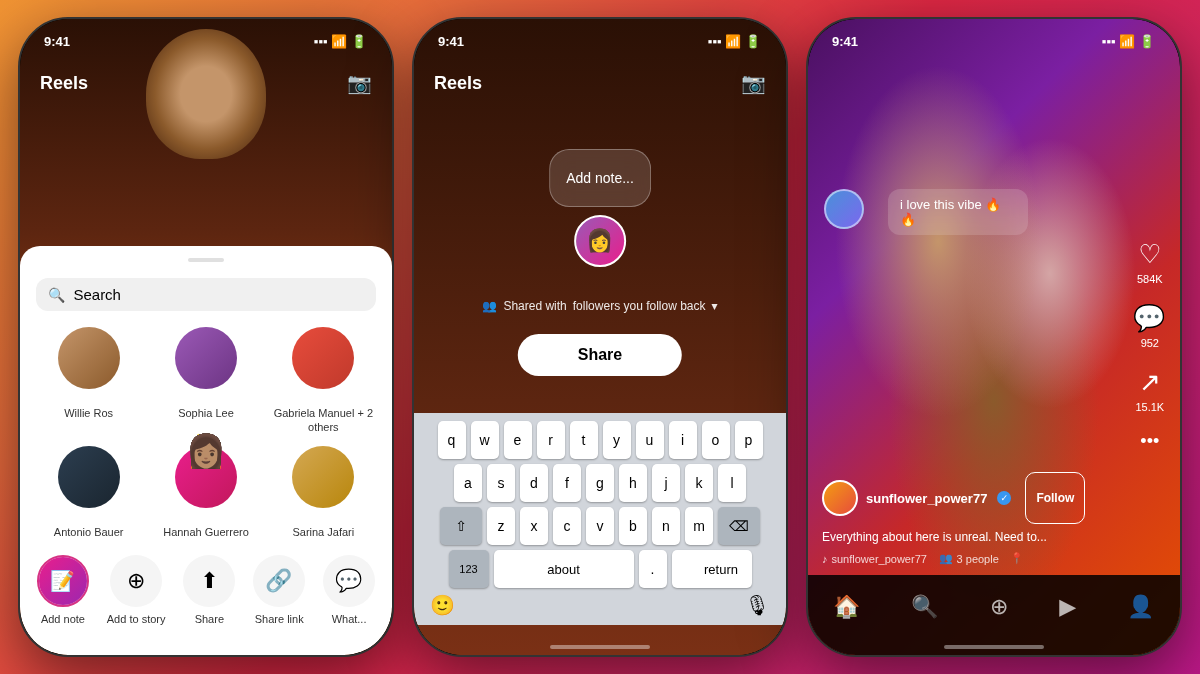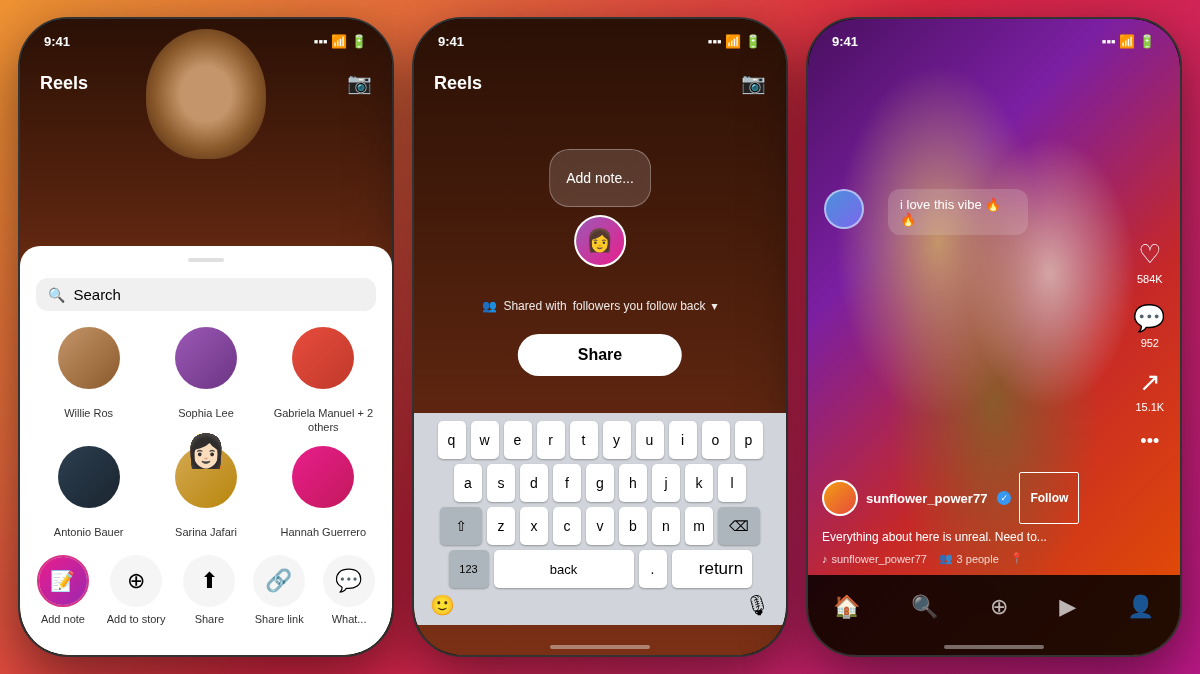--- a/index.html
+++ b/index.html
@@ -508,25 +508,26 @@
       color: #fff;
       font-size: 9px;
       text-align: center;
       line-height: 14px;
       margin-left: 2px;
     }
 
     .follow-btn {
       background: transparent;
       border: 1.5px solid #fff;
-      border-radius: 2px;
+      border-radius: 10px;
       color: #fff;
       font-size: 12px;
       font-weight: 700;
       padding: 18px 10px;
+      margin-left: 6px;
       cursor: pointer;
     }
 
     .caption-text {
       font-size: 12px;
       color: #fff;
       margin-bottom: 8px;
     }
 
     .meta-row {
@@ -700,26 +701,26 @@
         </div>
         <div class="contact-item">
           <div class="avatar avatar-3 face-3"></div>
           <span class="contact-name">Gabriela Manuel + 2 others</span>
         </div>
         <div class="contact-item">
           <div class="avatar avatar-4 face-4"></div>
           <span class="contact-name">Antonio Bauer</span>
         </div>
         <div class="contact-item">
+          <div class="avatar avatar-6 face-6"></div>
+          <span class="contact-name">Hannah Guerrero</span>
+        </div>
+        <div class="contact-item">
           <div class="avatar avatar-5 face-5"></div>
           <span class="contact-name">Sarina Jafari</span>
-        </div>
-        <div class="contact-item">
-          <div class="avatar avatar-6 face-6"></div>
-          <span class="contact-name">Hannah Guerrero</span>
         </div>
       </div>
 
       <div class="action-row">
         <div class="action-btn active-btn">
           <div class="action-icon">
             <div class="note-preview-img">📝</div>
           </div>
           <span class="action-label">Add note</span>
         </div>
@@ -818,23 +819,23 @@
         <div class="key">x</div>
         <div class="key">c</div>
         <div class="key">v</div>
         <div class="key">b</div>
         <div class="key">n</div>
         <div class="key">m</div>
         <div class="key key-dark key-wide">⌫</div>
       </div>
       <div class="key-row">
         <div class="key key-dark key-123" style="font-size:11px;">123</div>
-        <div class="key key-space" style="font-size:13px;">back</div>
+        <div class="key key-space" style="font-size:13px;">about</div>
         <div class="key">.</div>
-        <div class="key key-return" style="font-size:17px;padding-left:19px;">return</div>
+        <div class="key key-return" style="font-size:13px;padding-left:19px;">return</div>
       </div>
       <div class="emoji-mic-row">
         <span style="font-size:20px;">🙂</span>
         <span style="font-size:20px;">🎙</span>
       </div>
     </div>
 
     <div class="home-indicator"></div>
   </div>
 </div>

